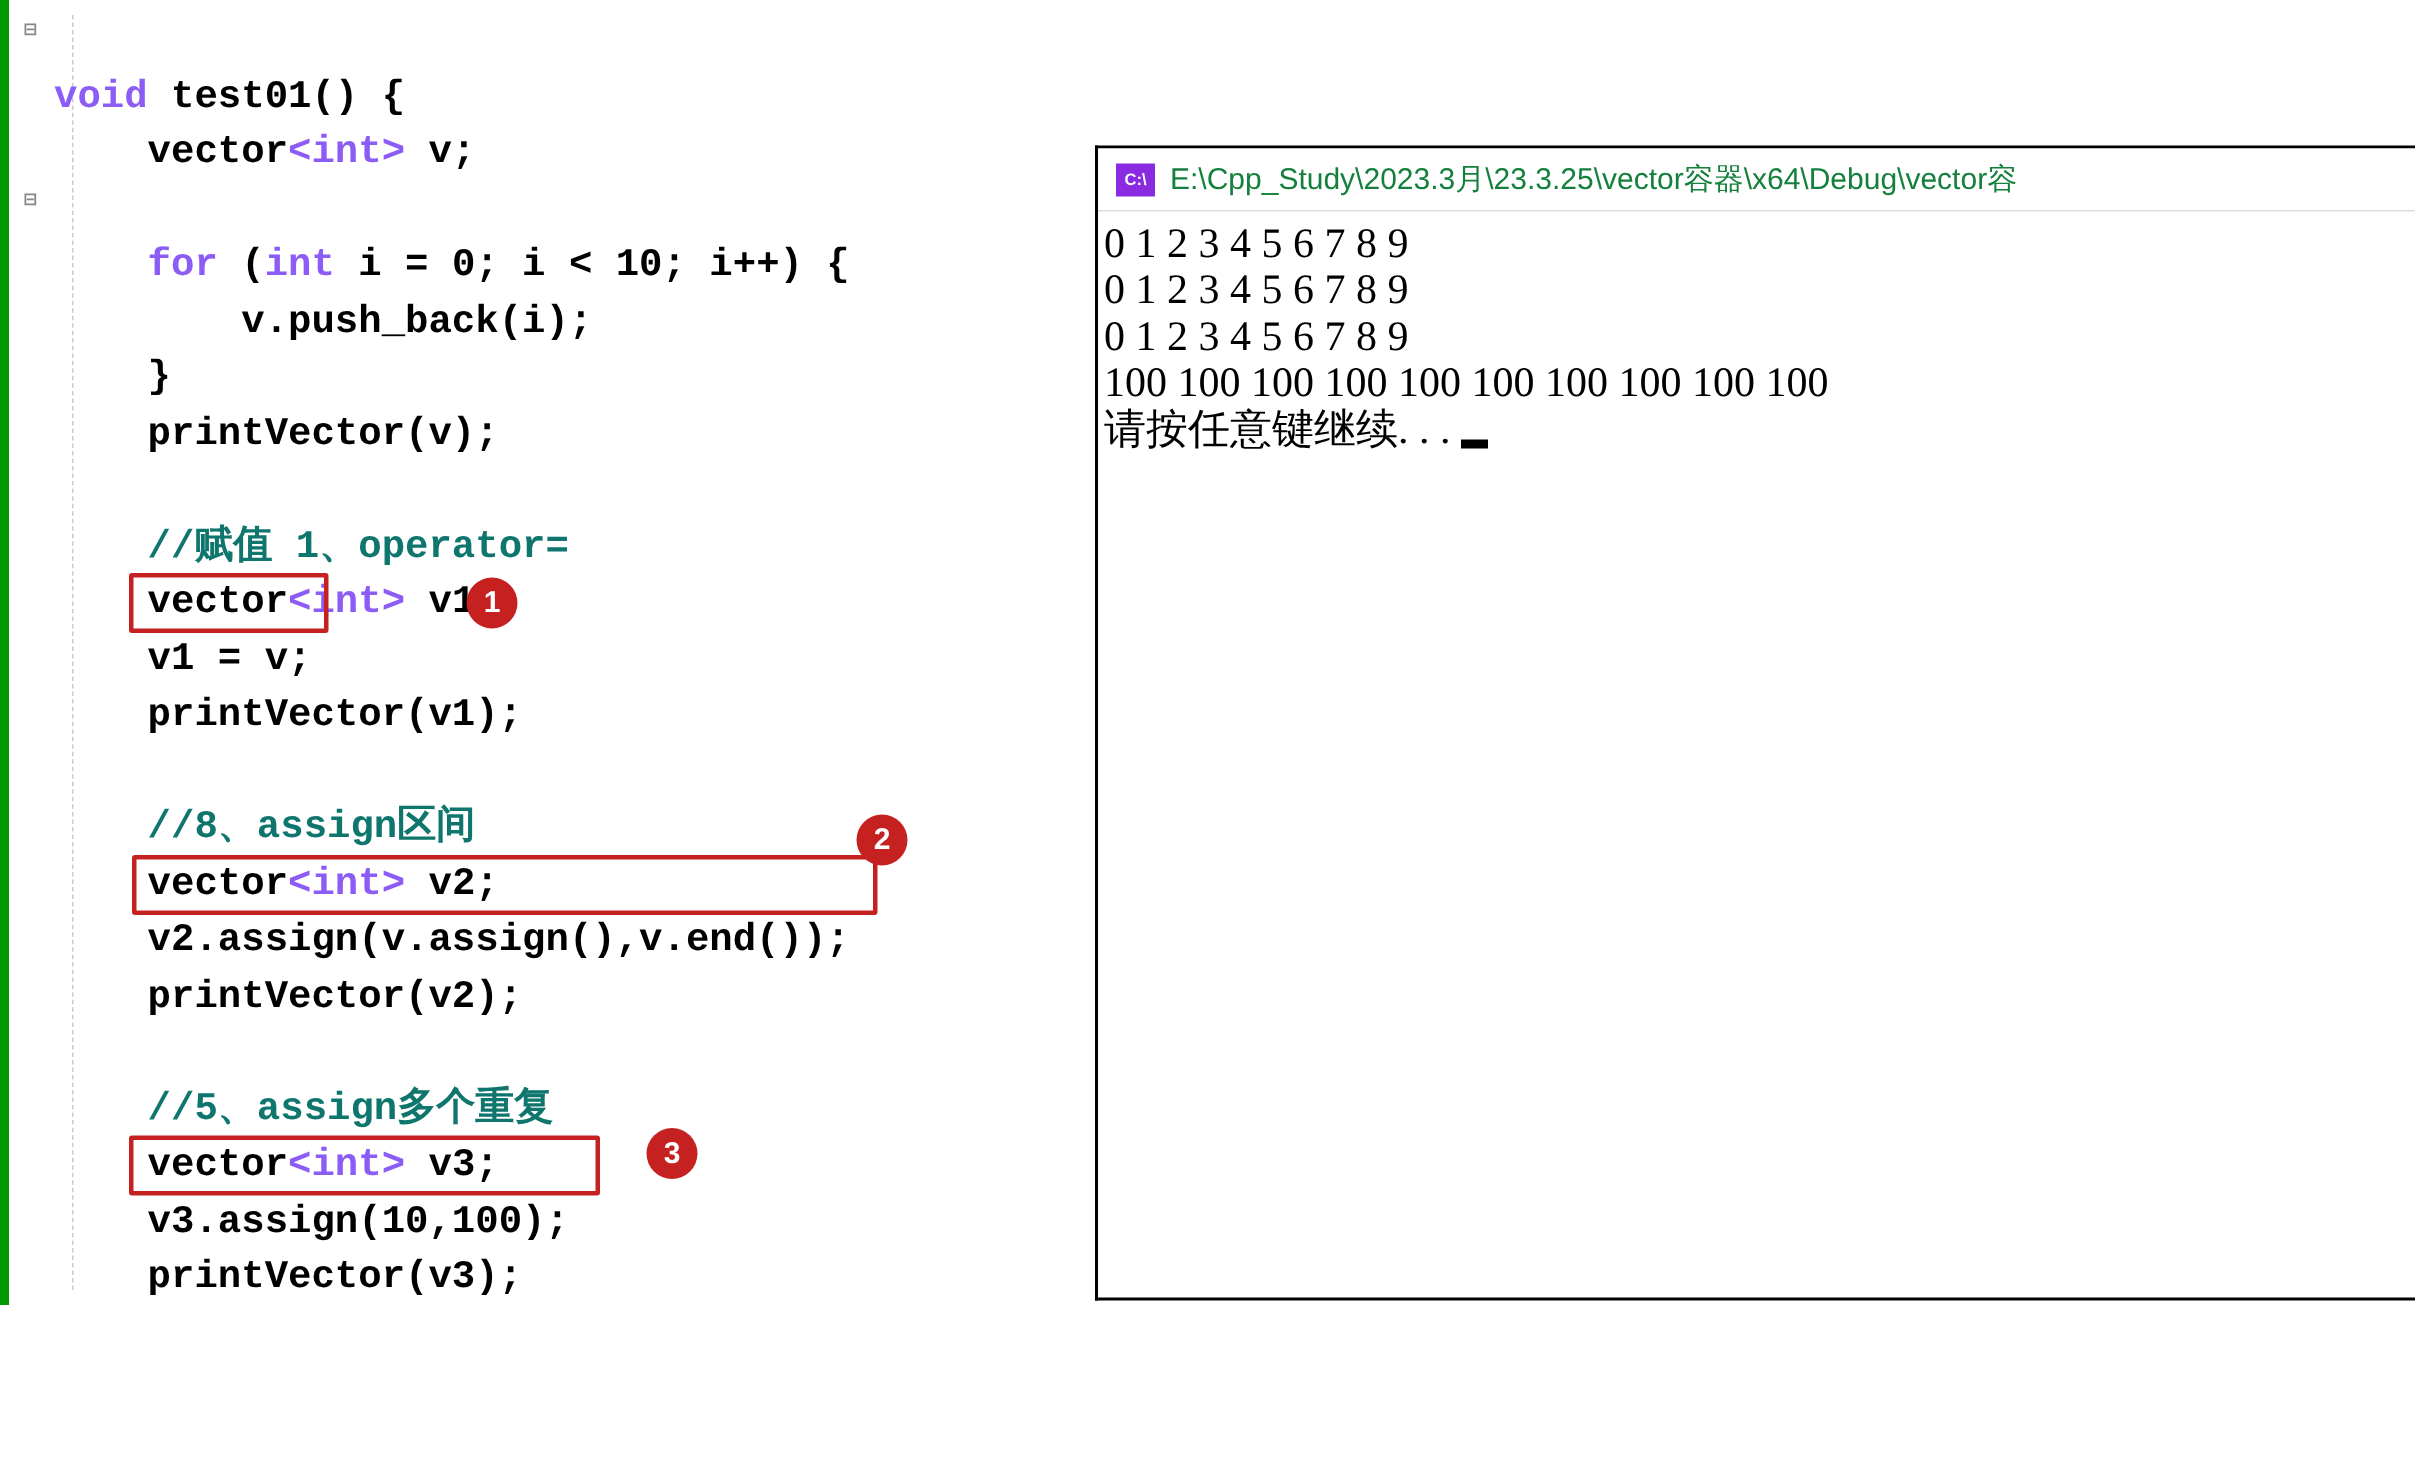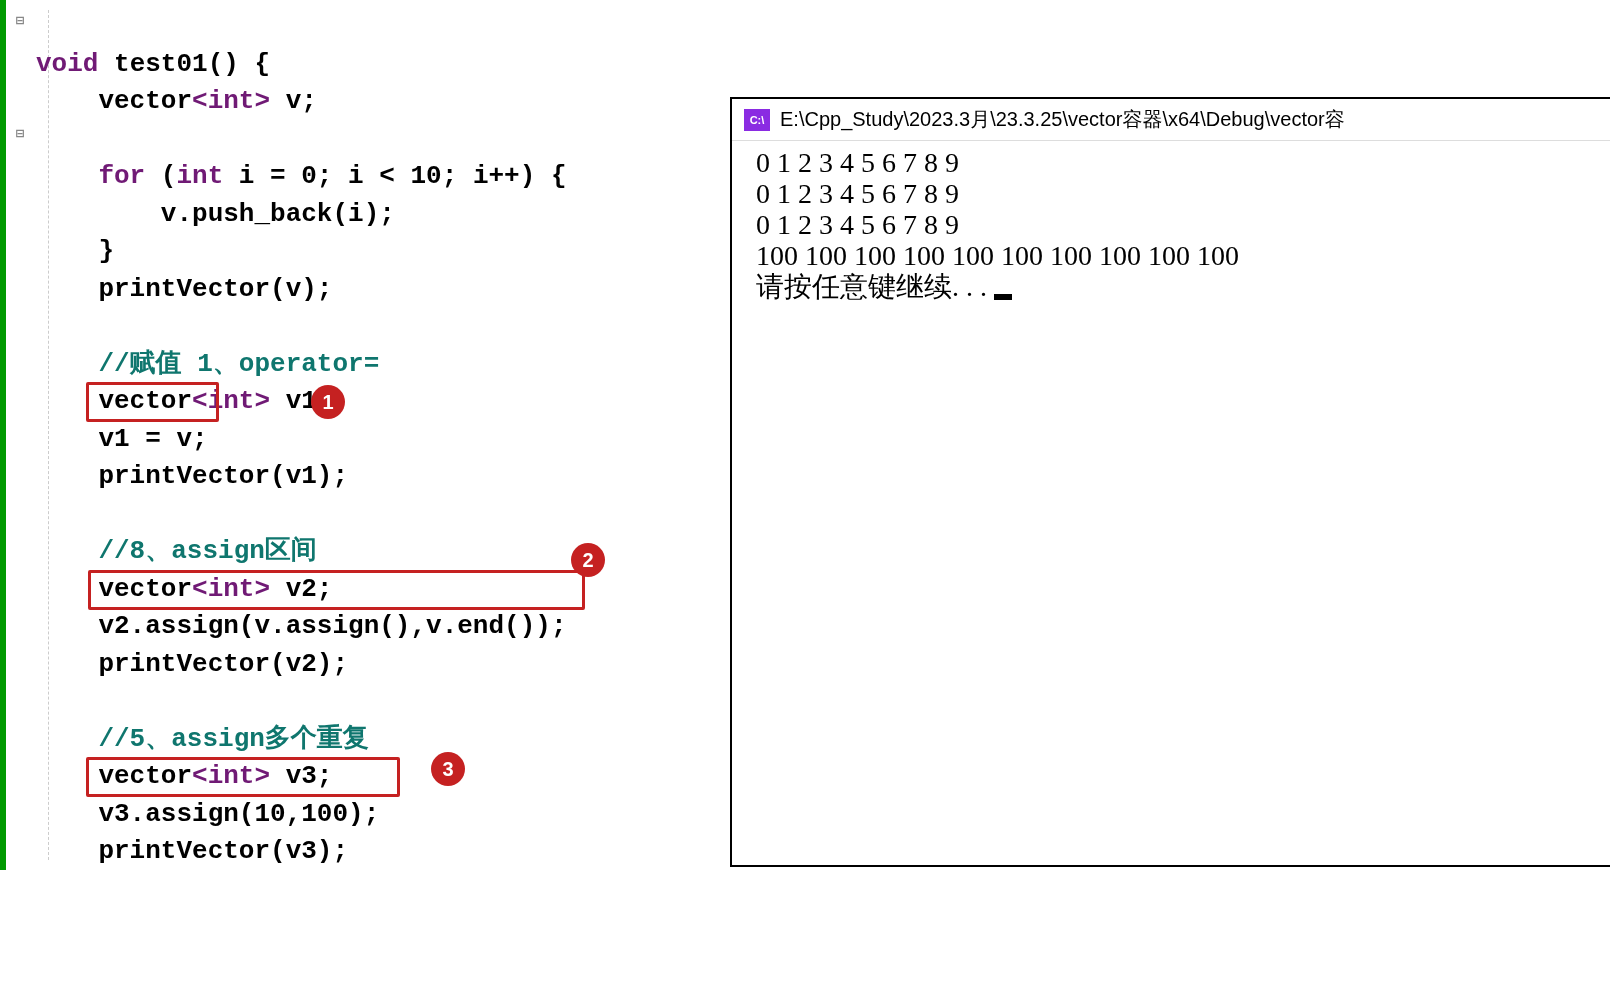--- a/index.html
+++ b/index.html
@@ -43,21 +43,21 @@
       bottom: 10px;
       border-left: 1px dashed #ccc;
     }
     .code {
       position: absolute;
       left: 30px;
       top: 8px;
       white-space: pre;
       line-height: 37.5px;
     }
-    .kw { color: #701a75; }
+    .kw { color: #8b5cf6; }
     .comment { color: #0f766e; }
     .highlight-box {
       position: absolute;
       border: 3px solid #c52121;
       border-radius: 2px;
     }
     .badge {
       position: absolute;
       width: 34px;
       height: 34px;
@@ -107,24 +107,24 @@
       justify-content: center;
       color: #fff;
       font-size: 11px;
       font-weight: bold;
       font-family: sans-serif;
     }
     .console-title {
       font-family: "Microsoft YaHei", sans-serif;
       font-size: 20px;
       font-weight: normal;
-      color: #000000;
+      color: #15803d;
     }
     .console-output {
-      padding: 6px 24px;
+      padding: 6px 4px;
       font-family: 'SimSun', 'Times New Roman', serif;
       font-size: 28px;
       font-weight: normal;
       line-height: 31px;
       white-space: pre;
       color: #000;
     }
     .console-cursor {
       display: inline-block;
       width: 18px;

